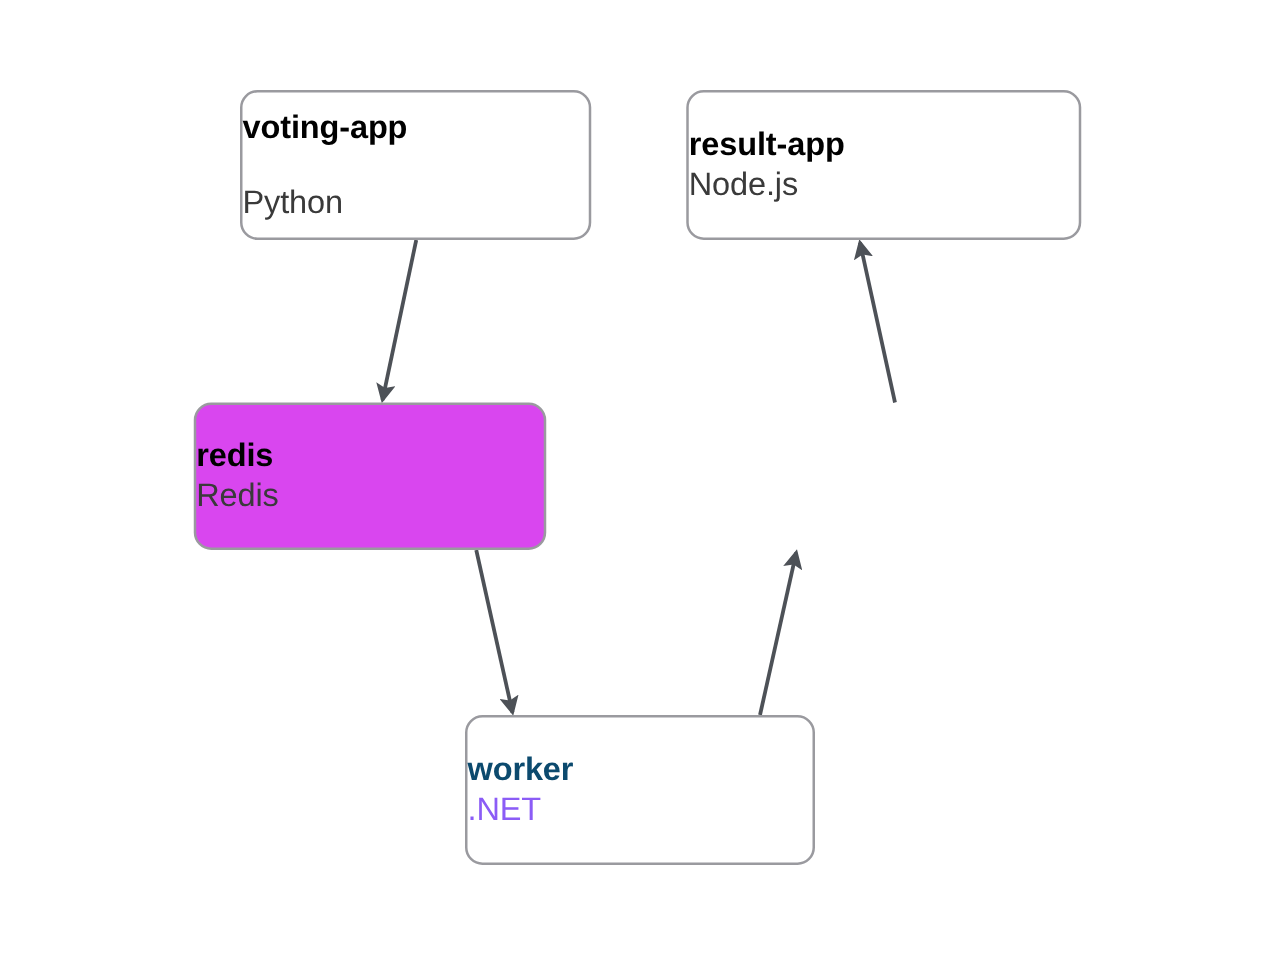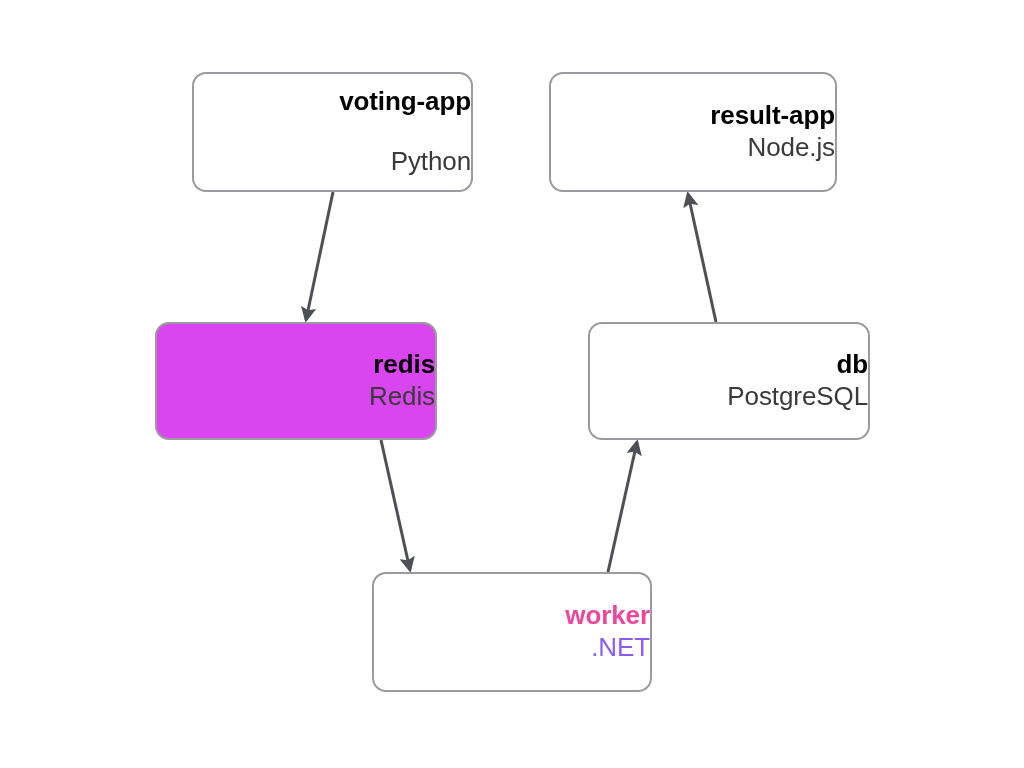--- a/index.html
+++ b/index.html
@@ -28,21 +28,21 @@
     pointer-events: none;
   }
   .node {
     position: absolute;
     box-sizing: border-box;
     background: #ffffff;
     border: 2px solid #9a9a9f;
     border-radius: 14px;
     display: flex;
     flex-direction: column;
-    align-items: flex-end;
+    align-items: flex-start;
     justify-content: center;
     z-index: 2;
   }
   .node-title {
     font-size: 26px;
     font-weight: bold;
     color: #000000;
     line-height: 1.22;
     letter-spacing: -0.1px;
     white-space: nowrap;
@@ -73,33 +73,29 @@
         <line x1="608" y1="572" x2="637" y2="442" stroke="#4d5157" stroke-width="3" stroke-linecap="butt" marker-end="url(#arrowhead)"></line>
         <line x1="716" y1="322" x2="688" y2="194" stroke="#4d5157" stroke-width="3" stroke-linecap="butt" marker-end="url(#arrowhead)"></line>
       </g>
   </svg>
 
   <div class="node" style="left: 192px; top: 72px; width: 281px; height: 120px; border-color: rgb(154, 154, 159); background: rgb(255, 255, 255);">
     <div class="node-title" style="color: rgb(0, 0, 0);">voting-app</div>
     <div class="node-subtitle" style="color: rgb(58, 58, 58); margin-top: 28px;">Python</div>
   </div>
 
-  <div class="node" style="left: 549px; top: 72px; width: 288px; height: 120px; border-color: rgb(154, 154, 159); background: rgb(255, 255, 255);">
+  <div class="node" style="left: 549px; top: 72px; width: 316px; height: 120px; border-color: rgb(154, 154, 159); background: rgb(255, 255, 255);">
     <div class="node-title" style="color: rgb(0, 0, 0);">result-app</div>
-    <div class="node-subtitle" style="color: rgb(58, 58, 58); margin-left: 14px;">Node.js</div>
+    <div class="node-subtitle" style="color: rgb(58, 58, 58);">Node.js</div>
   </div>
 
   <div class="node" style="left: 155px; top: 322px; width: 282px; height: 118px; border-color: rgb(154, 154, 159); background: #d946ef;">
     <div class="node-title" style="color: rgb(0, 0, 0);">redis</div>
     <div class="node-subtitle" style="color: rgb(58, 58, 58);">Redis</div>
   </div>
 
-  <div class="node" style="left: 588px; top: 322px; width: 282px; height: 118px; border-color: rgb(154, 154, 159); background: rgb(255, 255, 255);">
-    <div class="node-title" style="color: rgb(0, 0, 0);">db</div>
-    <div class="node-subtitle" style="color: rgb(58, 58, 58);">PostgreSQL</div>
-  </div>
 
   <div class="node" style="left: 372px; top: 572px; width: 280px; height: 120px; border-color: rgb(154, 154, 159); background: rgb(255, 255, 255);">
-    <div class="node-title" style="color: #ec4899;">worker</div>
+    <div class="node-title" style="color: #0c4a6e;">worker</div>
     <div class="node-subtitle" style="color: #8b5cf6;">.NET</div>
   </div>
 
 </div>
 
 </body></html>

